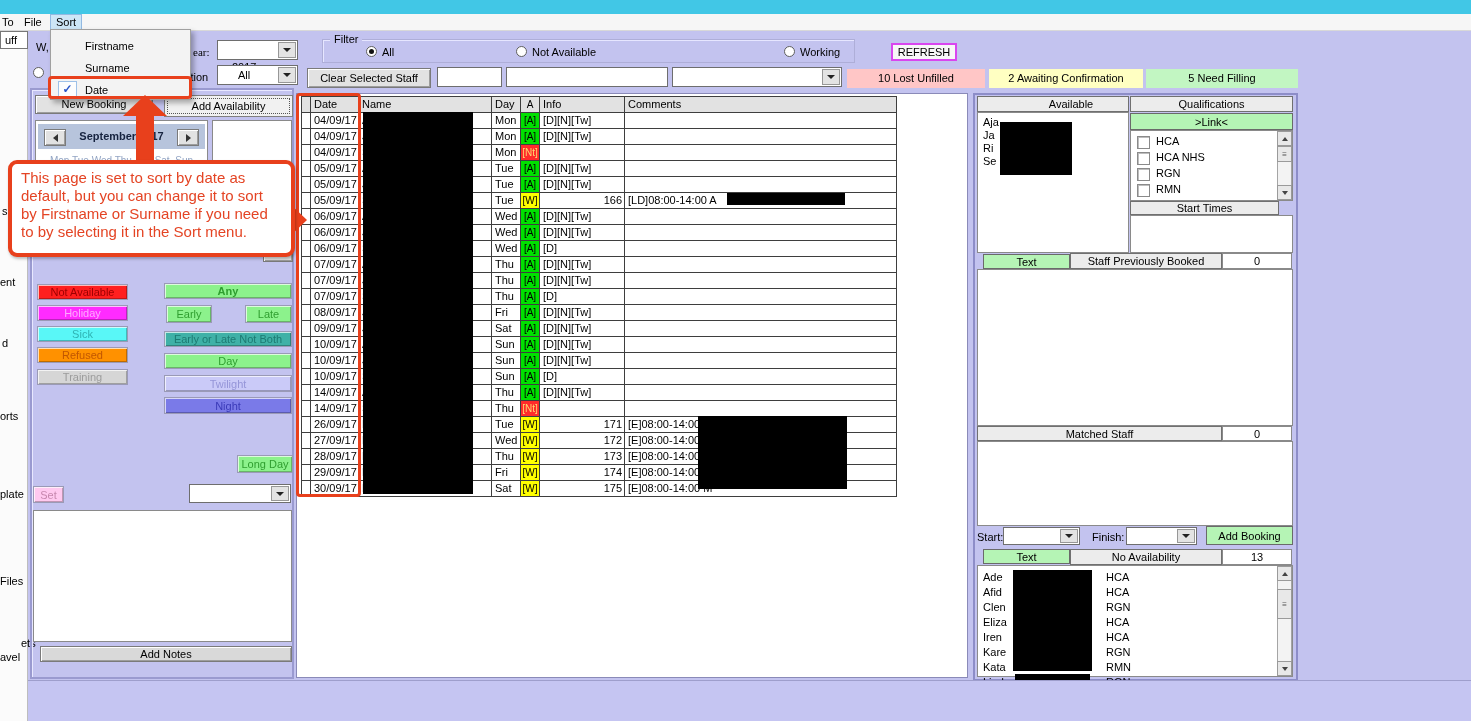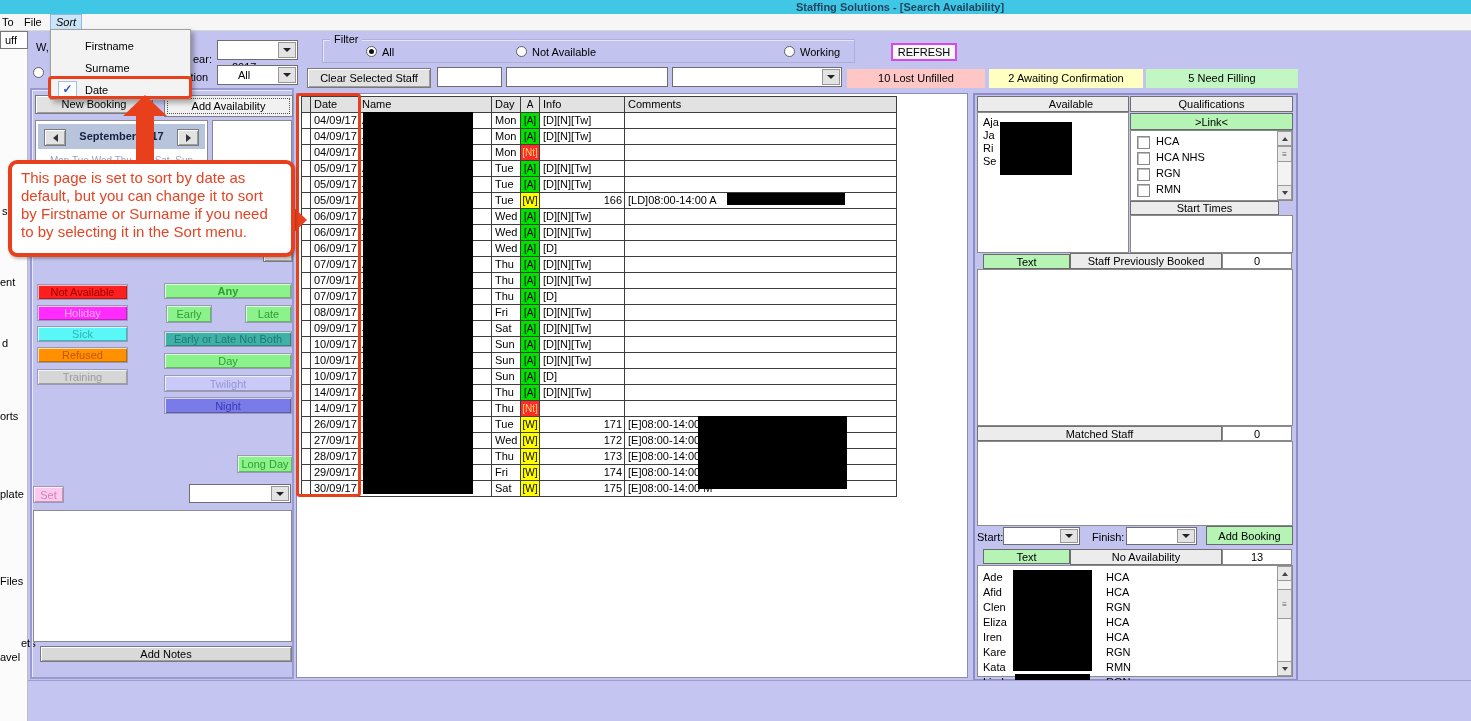--- a/index.html
+++ b/index.html
@@ -80,33 +80,32 @@
   <div class="abs txt" style="left:2px;top:205px;">s</div>
   <div class="abs txt" style="left:0;top:276px;">ent</div>
   <div class="abs txt" style="left:2px;top:337px;">d</div>
   <div class="abs txt" style="left:0;top:410px;">orts</div>
   <div class="abs txt" style="left:0;top:488px;">plate</div>
   <div class="abs txt" style="left:0;top:575px;">Files</div>
   <div class="abs txt" style="left:0;top:637px;margin-left:21px;">ets</div>
   <div class="abs txt" style="left:0;top:651px;">avel</div>
 
   <div class="abs titlebar"></div>
-  <div class="abs apptitle txt">Staffing Solutions - [Search Availability]</div>
 
   <div class="abs menubar">
     <span class="mitem" style="left:-3px;">To</span>
     <span class="mitem" style="left:19px;">File</span>
-    <span class="mitem hl" style="left:50px;font-style:italic;">Sort</span>
+    <span class="mitem hl" style="left:50px;">Sort</span>
   </div>
 
   <div class="abs txt" style="left:36px;top:41px;">W,</div>
   <div class="abs radio" style="left:33px;top:67px;"></div>
   <div class="abs" style="left:97px;top:36px;width:1px;height:52px;background:#9a9ac8;"></div>
 
-  <div class="abs txt" style="left:193px;top:53px;">ear:</div>
+  <div class="abs txt" style="left:193px;top:46px;font-family:Liberation Serif, serif;">ear:</div>
   <div class="abs combo" style="left:217px;top:40px;width:81px;height:20px;">
     <span style="position:absolute;left:14px;top:3px;margin-top:17px;">2017</span>
     <span class="arr">
         <span class="tri-dn"></span>
       </span>
   </div>
   <div class="abs txt" style="left:185px;top:71px;">ction</div>
   <div class="abs combo" style="left:217px;top:65px;width:81px;height:20px;">
     <span style="position:absolute;left:20px;top:3px;">All</span>
     <span class="arr">

